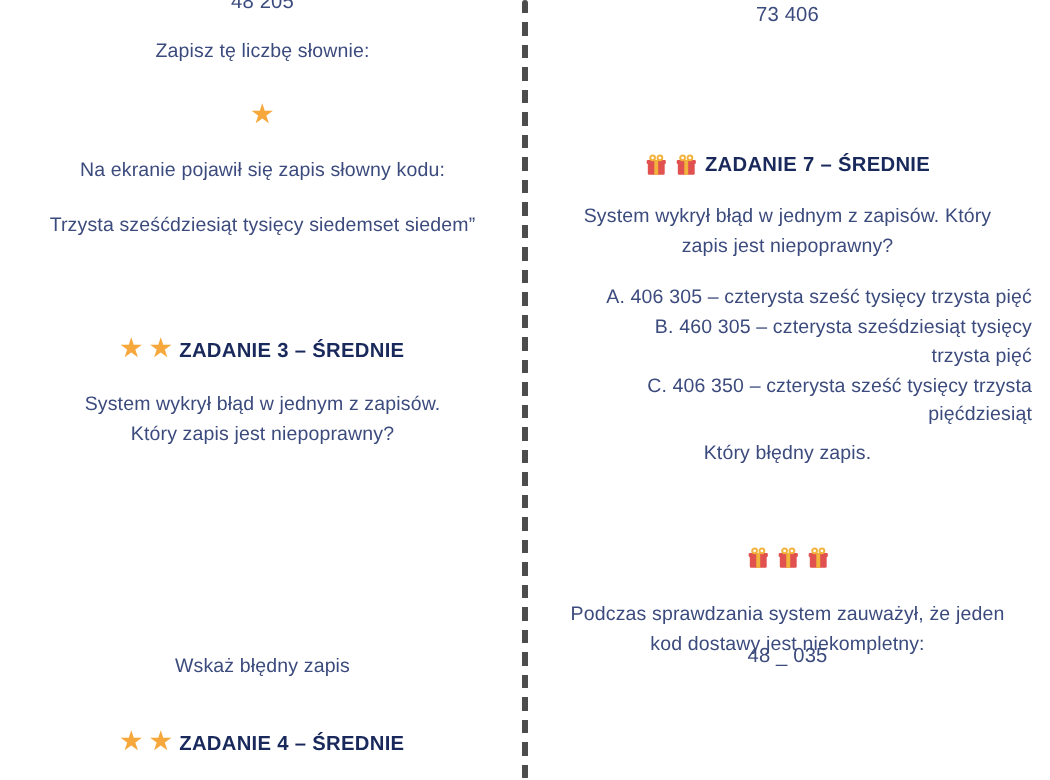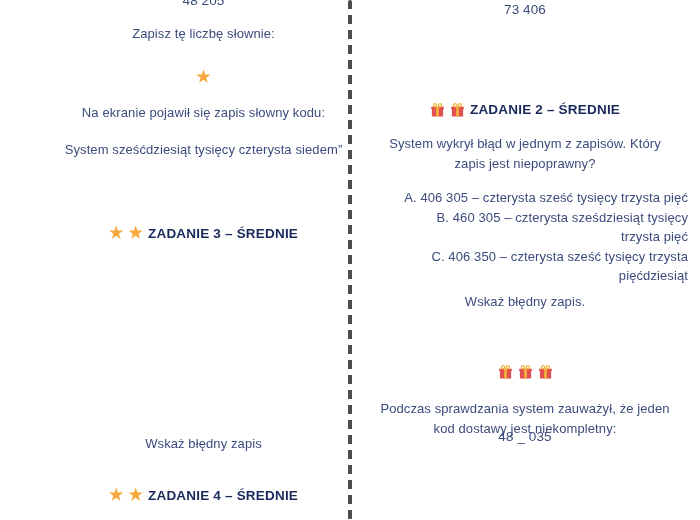--- a/index.html
+++ b/index.html
@@ -1,21 +1,21 @@
 <!DOCTYPE html>
 <html><head>
 <meta charset="utf-8">
 <style>
   html,body{margin:0;padding:0;background:#ffffff;}
   .page{
     position:relative;width:700px;height:520px;background:#ffffff;overflow:hidden;
     font-family:"Liberation Sans",sans-serif;color:#3c4b7d;
   }
   .col{position:absolute;top:0;height:100%;}
-  .col-left{left:10px;width:350px;padding-left:37px;}
+  .col-left{left:0;width:350px;}
   .col-right{left:350px;width:350px;}
   .blk{
     position:absolute;left:12px;right:12px;text-align:center;
     font-size:13px;line-height:20px;letter-spacing:0.1px;white-space:pre-line;
   }
   .num{font-size:13.5px;}
   .options{line-height:19.5px;text-align:right;}
   .heading{
     display:flex;align-items:center;justify-content:center;gap:5px;
     font-weight:bold;color:#19295b;font-size:13.5px;letter-spacing:0.2px;
@@ -35,28 +35,30 @@
 
   <section class="col col-left">
     <div class="blk num" style="top:-9px">48 205</div>
     <div class="blk" style="top:24px">Zapisz tę liczbę słownie:</div>
 
     <div class="blk heading" style="top:70px">
       <span class="star">★</span>
     </div>
 
     <div class="blk" style="top:103px">Na ekranie pojawił się zapis słowny kodu:</div>
-    <div class="blk" style="top:140px">System sześćdziesiąt tysięcy czterysta siedem”</div>
+    <div class="blk" style="top:140px">Trzysta sześćdziesiąt tysięcy siedemset siedem”</div>
 
     <div class="blk heading" style="top:224px">
       <span class="star">★</span>
       <span class="star">★</span>
       <span>ZADANIE 3 – ŚREDNIE</span>
     </div>
 
+    <div class="blk" style="top:259px">System wykrył błąd w jednym z zapisów.
+Który zapis jest niepoprawny?</div>
     <div class="blk" style="top:434px">Wskaż błędny zapis</div>
 
     <div class="blk heading" style="top:486px">
       <span class="star">★</span>
       <span class="star">★</span>
       <span>ZADANIE 4 – ŚREDNIE</span>
     </div>
   </section>
 
   <div class="divider"></div>
@@ -72,31 +74,31 @@
         <circle cx="10.6" cy="2.9" r="1.7" fill="none" stroke="#f2b33d" stroke-width="1.4"></circle>
         <rect x="6.6" y="4.4" width="2.8" height="10.6" fill="#f2b33d"></rect>
       </svg>
       <svg class="gift" viewBox="0 0 16 16">
         <rect x="2" y="6" width="12" height="9" rx="1" fill="#e0514f"></rect>
         <rect x="1.2" y="4.4" width="13.6" height="2.9" rx="0.8" fill="#e0514f"></rect>
         <circle cx="5.4" cy="2.9" r="1.7" fill="none" stroke="#f2b33d" stroke-width="1.4"></circle>
         <circle cx="10.6" cy="2.9" r="1.7" fill="none" stroke="#f2b33d" stroke-width="1.4"></circle>
         <rect x="6.6" y="4.4" width="2.8" height="10.6" fill="#f2b33d"></rect>
       </svg>
-      <span>ZADANIE 2 – ŚREDNIE</span>
+      <span>ZADANIE 7 – ŚREDNIE</span>
     </div>
 
     <div class="blk" style="top:134px">System wykrył błąd w jednym z zapisów. Który
 zapis jest niepoprawny?</div>
     <div class="blk options" style="top:188px">A. 406 305 – czterysta sześć tysięcy trzysta pięć
 B. 460 305 – czterysta sześdziesiąt tysięcy
 trzysta pięć
 C. 406 350 – czterysta sześć tysięcy trzysta
 pięćdziesiąt</div>
-    <div class="blk" style="top:292px">Wskaż błędny zapis.</div>
+    <div class="blk" style="top:292px">Który błędny zapis.</div>
 
     <div class="blk heading" style="top:364px">
       <svg class="gift" viewBox="0 0 16 16">
         <rect x="2" y="6" width="12" height="9" rx="1" fill="#e0514f"></rect>
         <rect x="1.2" y="4.4" width="13.6" height="2.9" rx="0.8" fill="#e0514f"></rect>
         <circle cx="5.4" cy="2.9" r="1.7" fill="none" stroke="#f2b33d" stroke-width="1.4"></circle>
         <circle cx="10.6" cy="2.9" r="1.7" fill="none" stroke="#f2b33d" stroke-width="1.4"></circle>
         <rect x="6.6" y="4.4" width="2.8" height="10.6" fill="#f2b33d"></rect>
       </svg>
       <svg class="gift" viewBox="0 0 16 16">

